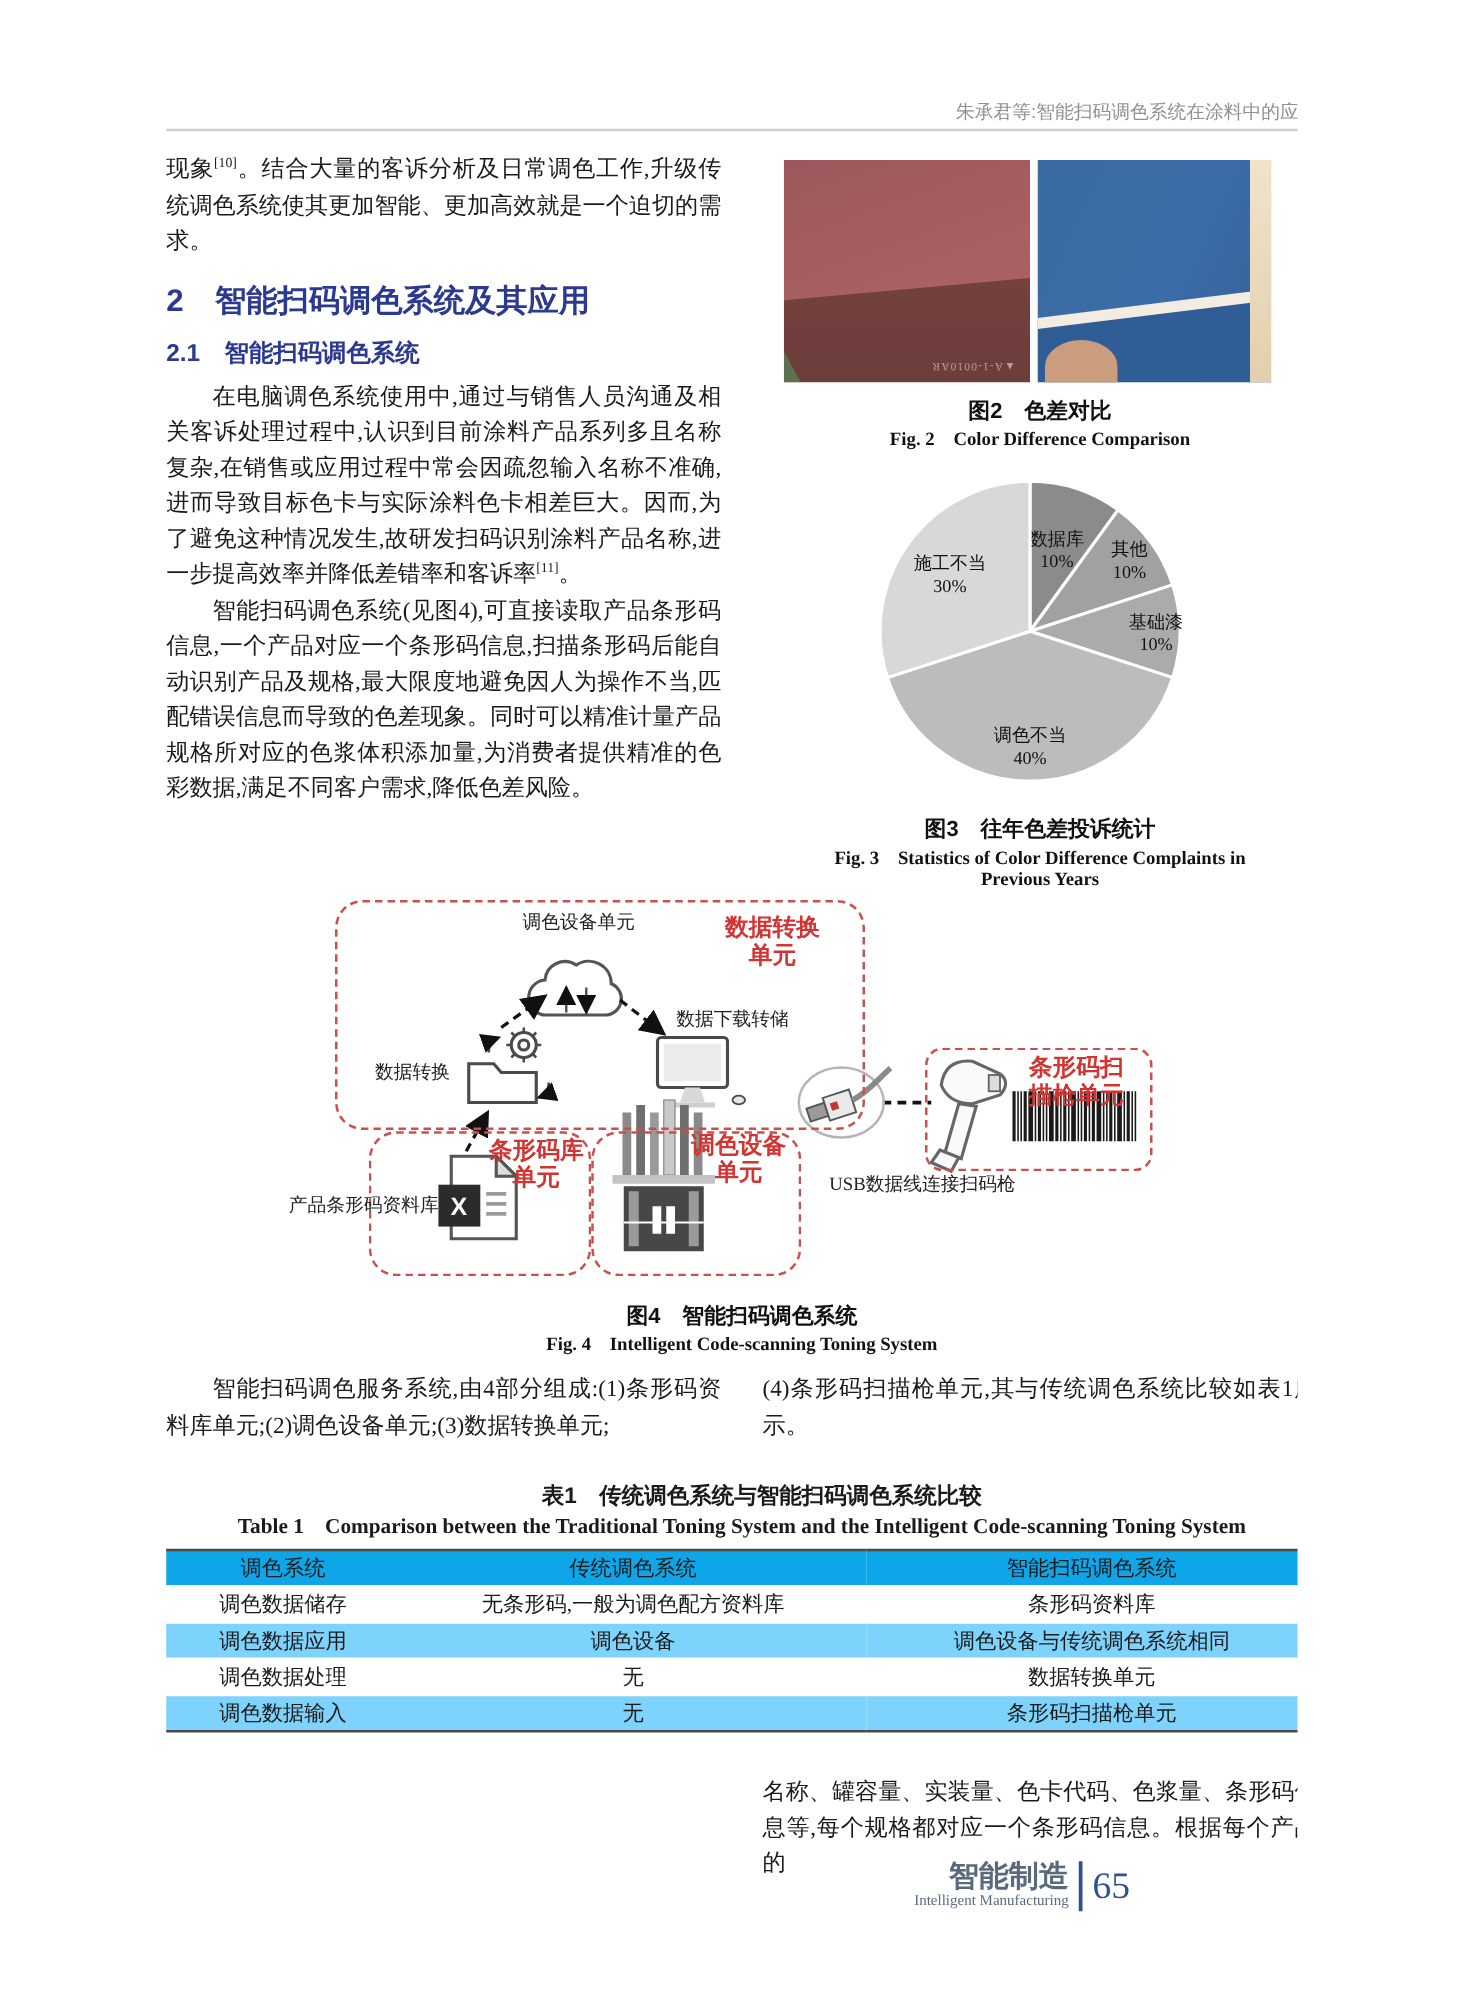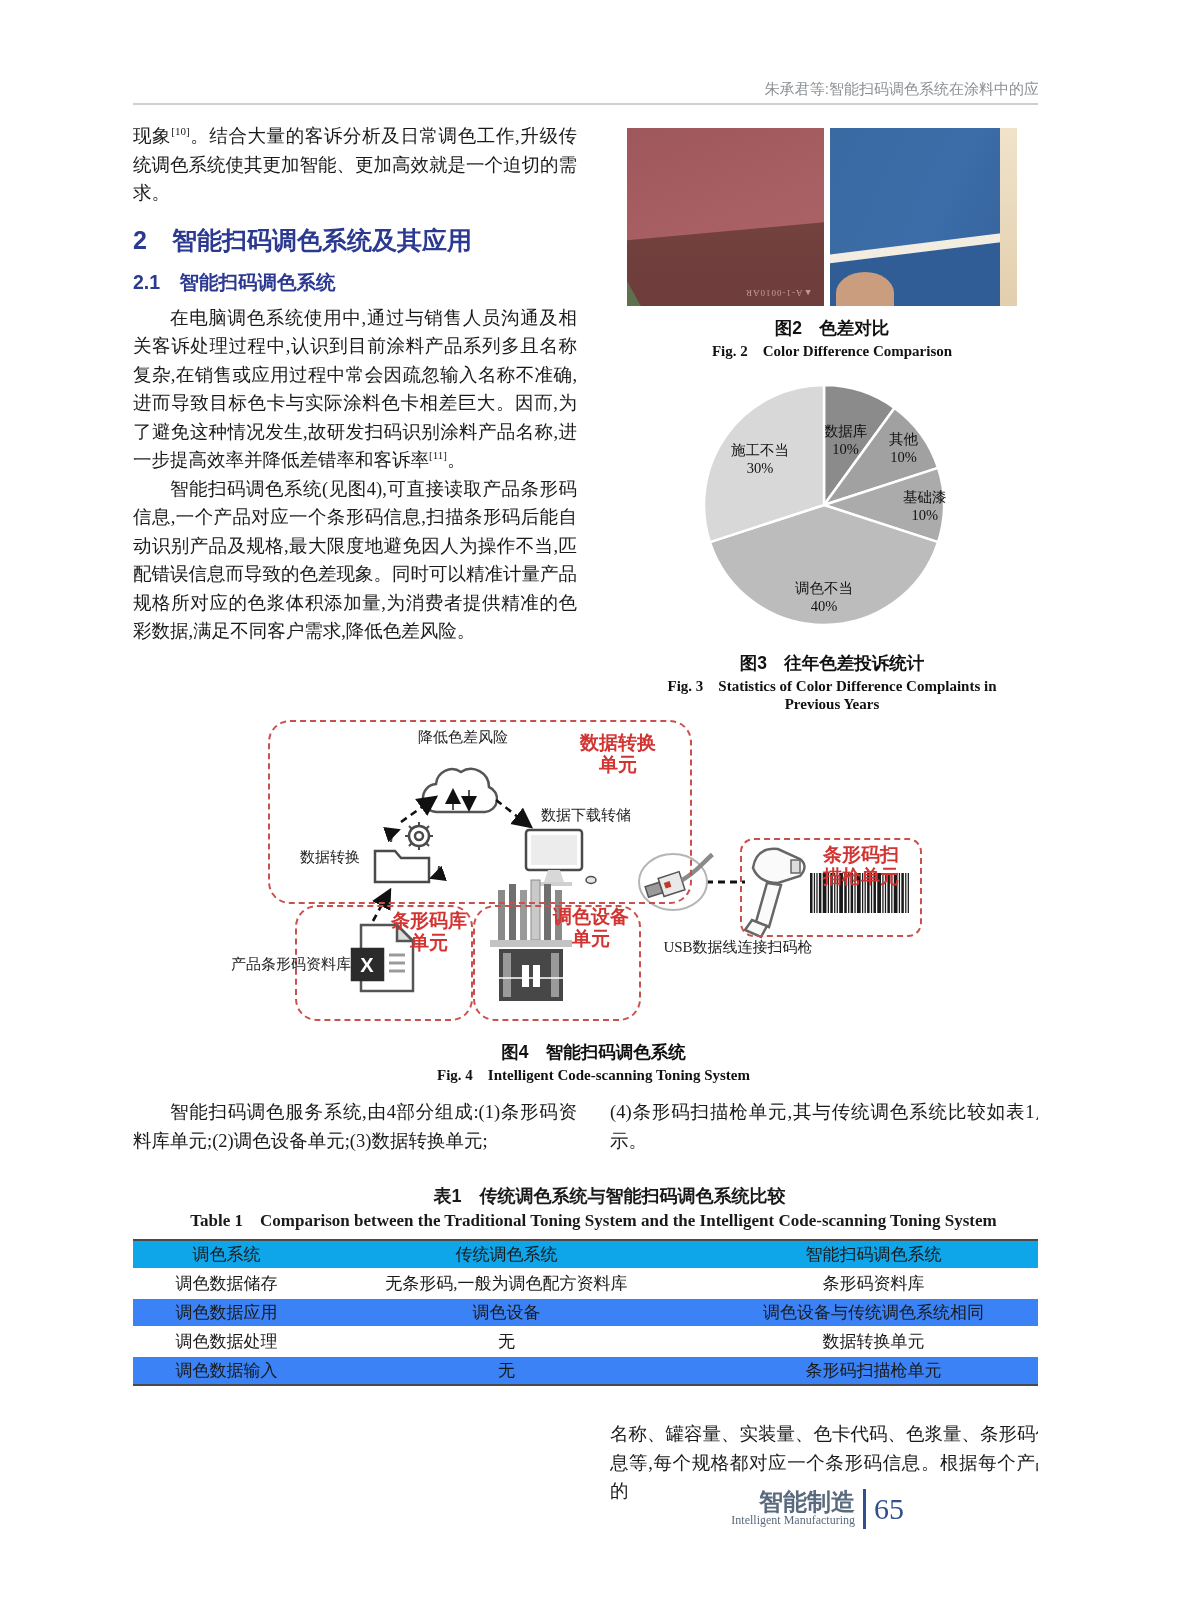--- a/index.html
+++ b/index.html
@@ -57,21 +57,21 @@
   .afR{position:absolute;left:610px;top:1098px;width:444px;}
   
   .tblTitleCn{position:absolute;left:16px;top:1184px;width:1187px;text-align:center;
       font-family:"Liberation Sans","DejaVu Sans",sans-serif;font-size:18px;font-weight:bold;}
   .tblTitleEn{position:absolute;left:0;top:1209px;width:1187px;text-align:center;
       font-size:17px;font-weight:bold;}
   table.cmp{position:absolute;left:133px;top:1239px;width:921px;border-collapse:collapse;
       border-top:2.5px solid #4a4a4a;border-bottom:2.5px solid #4a4a4a;font-size:17px;}
   table.cmp td{height:27px;text-align:center;padding:0 4px;border-top:2px solid #fff;}
   table.cmp tr.hd td{background:#0ea5e9;border-top:none;}
-  table.cmp tr.alt td{background:#3b82f6;}
+  table.cmp tr.alt td{background:#7dd3fc;}
   table.cmp td:nth-child(1){width:20.3%;}
   table.cmp td:nth-child(2){width:40.5%;}
   table.cmp td:nth-child(3){width:39.2%;}
   
   .s211L{position:absolute;left:133px;top:1416px;width:444px;}
   .s211-head{font-family:"Liberation Sans","DejaVu Sans",sans-serif;font-weight:bold;font-size:19px;color:#111;}
   .s211-num{color:#2457c5;margin-right:18px;}
   .s211L p{margin-top:8px;}
   .s211R{position:absolute;left:610px;top:1420px;width:444px;}
   
@@ -259,21 +259,21 @@
           <rect x="95.14999999999995" y="0" width="1.25" height="40" fill="#1a1a1a"></rect>
           <rect x="97.69999999999995" y="0" width="1.25" height="40" fill="#1a1a1a"></rect>
         </g>
     </svg>
 
     <div class="dbox" style="left:35px;top:10px;width:420px;height:180px;"></div>
     <div class="dbox" style="left:62px;top:195px;width:174px;height:112px;"></div>
     <div class="dbox" style="left:240px;top:195px;width:164px;height:112px;"></div>
     <div class="dbox scan" style="left:507px;top:128px;width:178px;height:95px;"></div>
 
-    <div class="dlabel" style="left:230px;top:18px;">降低色差风险</div>
+    <div class="dlabel" style="left:230px;top:18px;">调色设备单元</div>
     <div class="dlabel" style="left:97px;top:138px;">数据转换</div>
     <div class="dlabel" style="left:353px;top:96px;">数据下载转储</div>
     <div class="rlabel" style="left:385px;top:22px;"><span>数据转换</span><br><span>单元</span></div>
     <div class="rlabel" style="left:196px;top:200px;"><span>条形码库</span><br><span>单元</span></div>
     <div class="dlabel" style="left:58px;top:245px;">产品条形码资料库</div>
     <div class="rlabel" style="left:358px;top:196px;"><span>调色设备</span><br><span>单元</span></div>
     <div class="rlabel" style="left:628px;top:134px;"><span>条形码扫</span><br><span>描枪单元</span></div>
     <div class="dlabel" style="left:505px;top:228px;text-align:center;">USB数据线连接扫码枪</div>
   </div>
 

